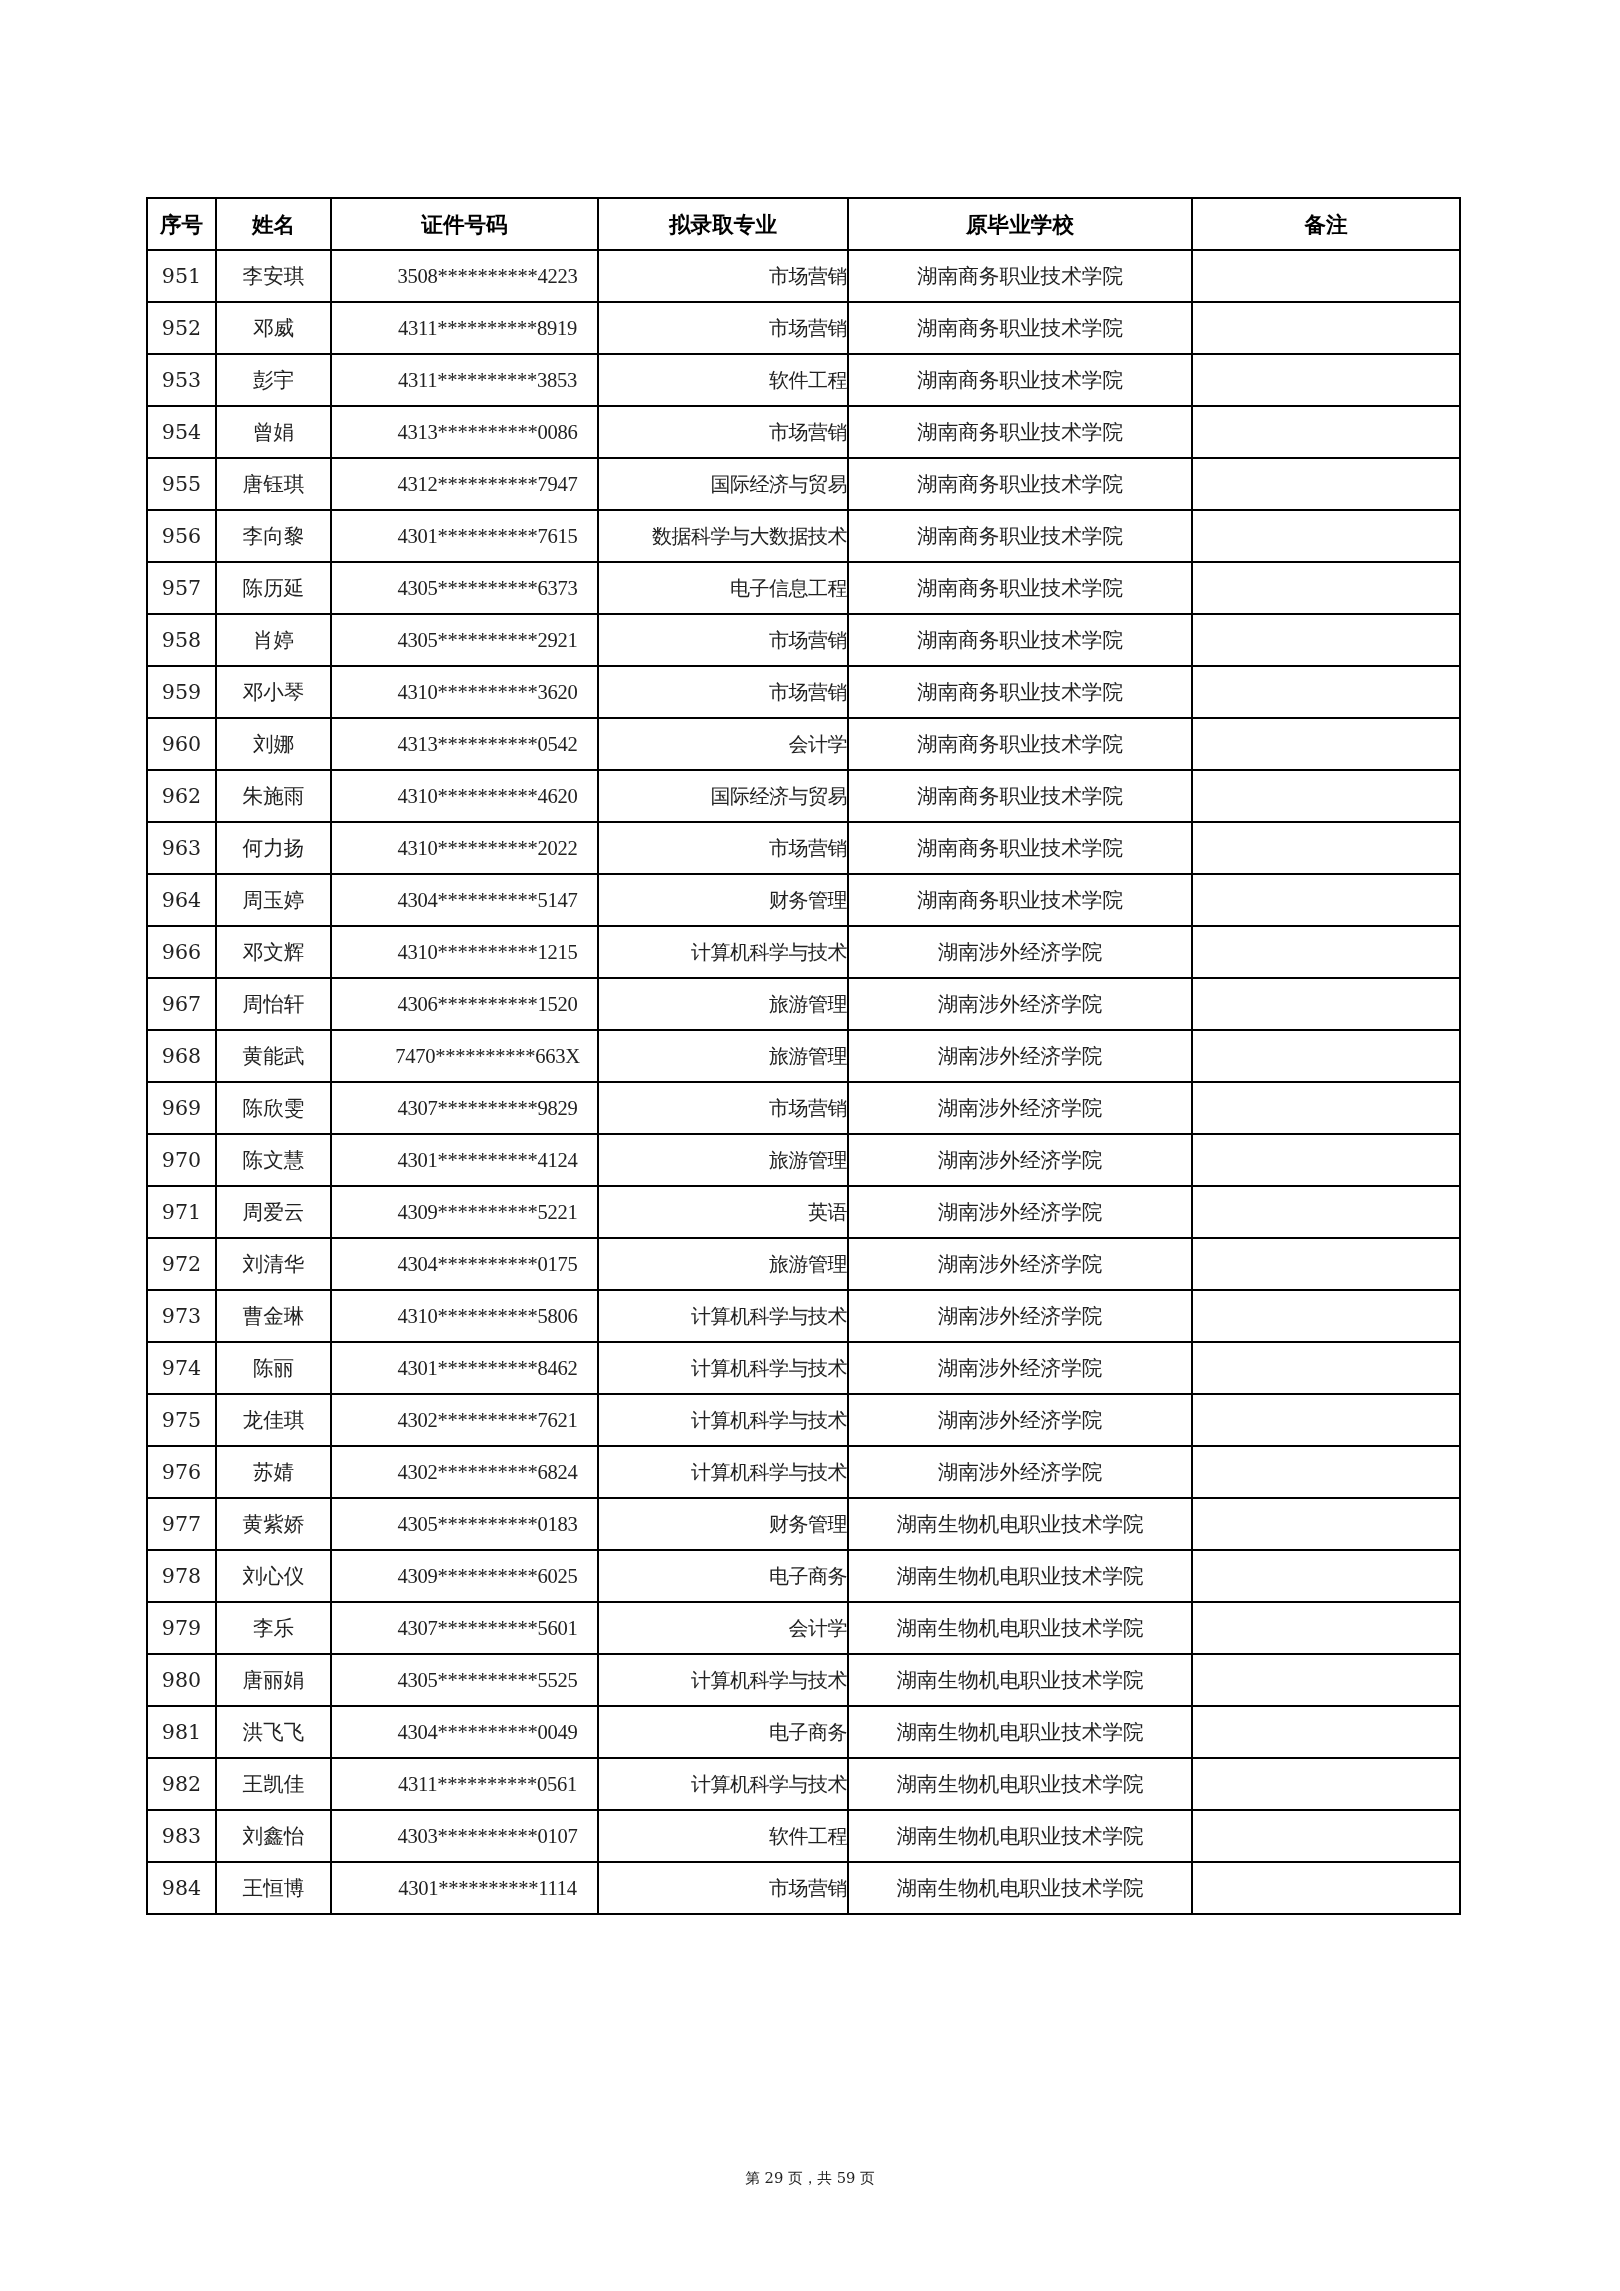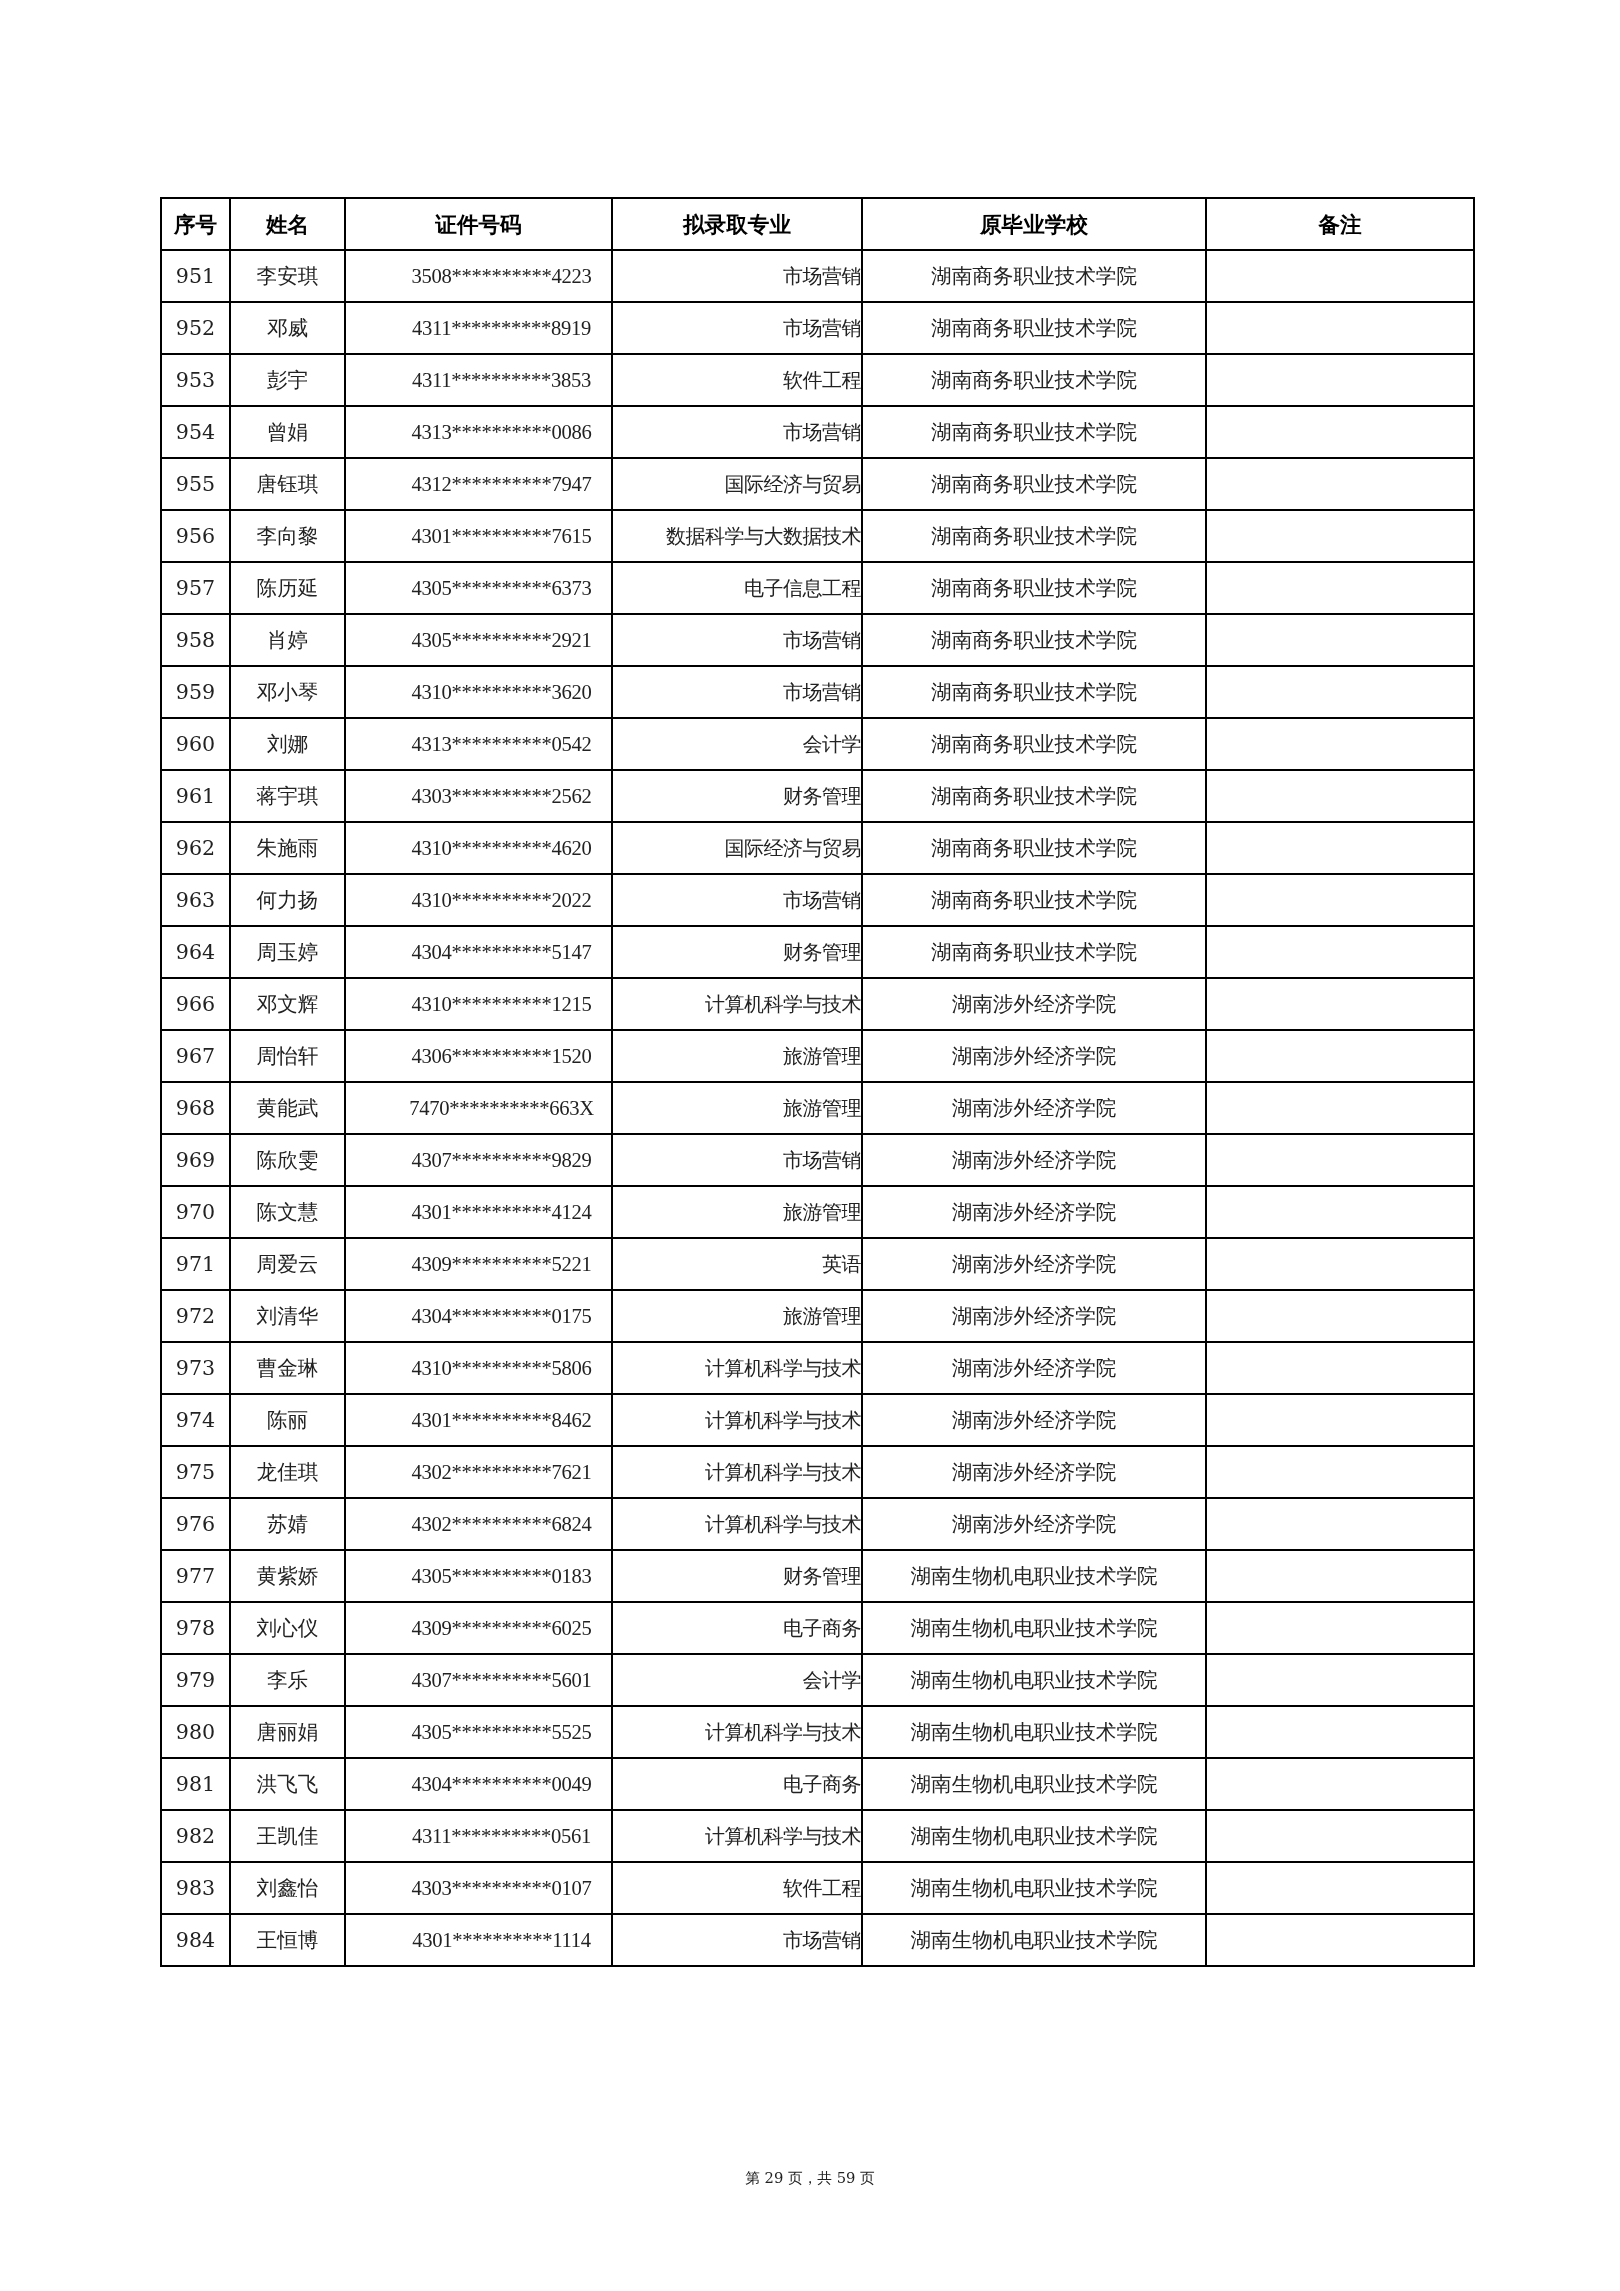--- a/index.html
+++ b/index.html
@@ -10,21 +10,21 @@
     body {
       width: 1620px;
       height: 2292px;
       position: relative;
       overflow: hidden;
       font-family: "DejaVu Serif", "Liberation Serif", serif;
       color: #1a1a1a;
     }
     .page-table {
       position: absolute;
-      left: 160px;
+      left: 146px;
       top: 197px;
       width: 1311px;
       border-collapse: collapse;
       table-layout: fixed;
     }
     .page-table th, .page-table td {
       border: 2px solid #000000;
       height: 50px;
       padding: 0;
       text-align: center;
@@ -163,28 +163,20 @@
       </tr>
       <tr>
         <td>960</td>
         <td>刘娜</td>
         <td class="id-cell">4313**********0542</td>
         <td class="major-cell">会计学</td>
         <td>湖南商务职业技术学院</td>
         <td></td>
       </tr>
       <tr>
-        <td>961</td>
-        <td>蒋宇琪</td>
-        <td class="id-cell">4303**********2562</td>
-        <td class="major-cell">财务管理</td>
-        <td>湖南商务职业技术学院</td>
-        <td></td>
-      </tr>
-      <tr>
         <td>962</td>
         <td>朱施雨</td>
         <td class="id-cell">4310**********4620</td>
         <td class="major-cell">国际经济与贸易</td>
         <td>湖南商务职业技术学院</td>
         <td></td>
       </tr>
       <tr>
         <td>963</td>
         <td>何力扬</td>

